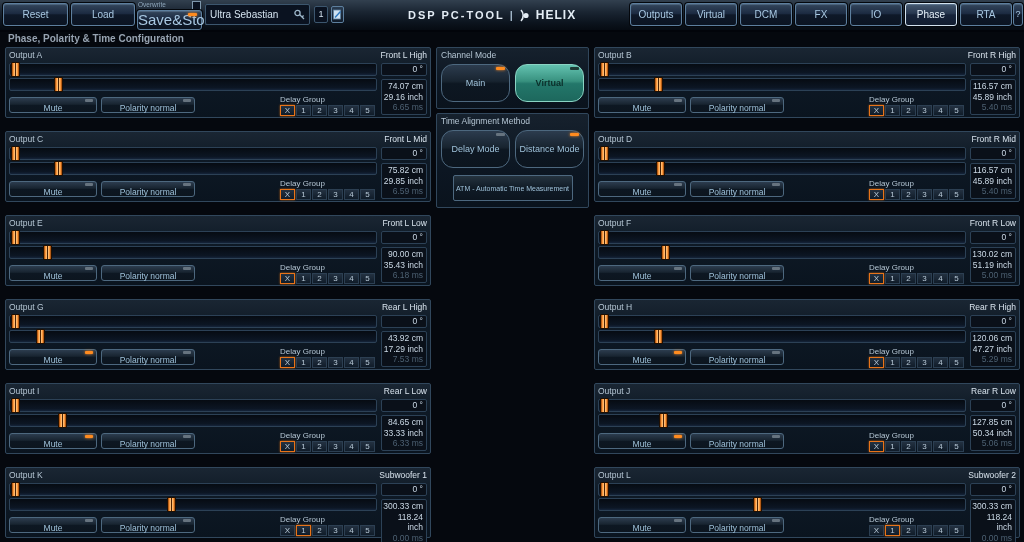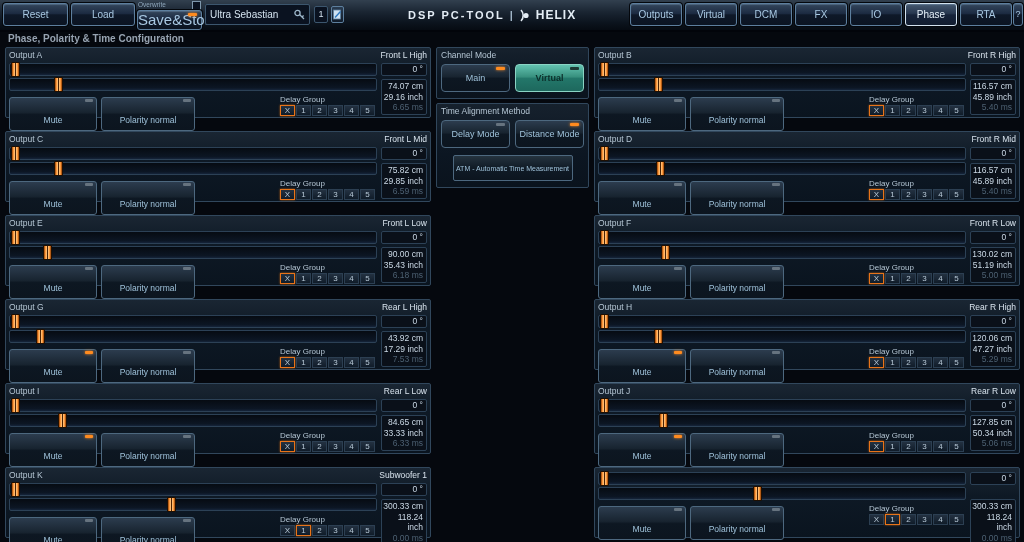--- a/index.html
+++ b/index.html
@@ -70,41 +70,41 @@
     background:#0a1019;border:1px solid #2c4156;border-radius:2px;color:#cbd9e6;
     font-size:8.5px;line-height:11px;text-align:right;padding-right:3px;}
   .infobox{position:absolute;right:3px;top:31px;width:46px;box-sizing:border-box;
     background:#0a1019;border:1px solid #2c4156;border-radius:2px;padding:1px 3px 1px 0;}
   .iv{font-size:8.5px;line-height:10.5px;text-align:right;color:#cbd9e6;}
   .iv.ms{color:#4d6173;}
   .brow{display:flex;margin-top:4px;margin-right:50px;height:20px;align-items:flex-start;}
   .cbtn{position:relative;height:16px;margin-top:2px;box-sizing:border-box;
     background:linear-gradient(180deg,#2c3c4e 0%,#182430 45%,#0d1722 52%,#0c151f 100%);
     border:1px solid #4d687f;border-radius:3px;color:#9fc2da;font-size:8.5px;
-    font-family:inherit;line-height:13px;cursor:pointer;padding:16px;}
+    font-family:inherit;line-height:13px;cursor:pointer;padding:4px;}
   .cbtn .led{top:1px;right:3px;width:8px;height:2.5px;}
   .cbtn.mute{width:88px;}
   .cbtn.pol{width:94px;margin-left:4px;}
   .dgroup{margin-left:auto;width:97px;}
   .dg-label{font-size:8px;color:#b5c6d4;height:9px;line-height:9px;}
   .dg-cells{display:flex;gap:1px;margin-top:1px;}
   .dg-cell{width:15px;height:11px;box-sizing:border-box;
     background:linear-gradient(180deg,#233141,#101c29);border:1px solid #2c3f52;
     color:#b7c8d6;font-size:8px;line-height:10px;text-align:center;cursor:pointer;}
   .dg-cell.sel{border-color:#e8741a;box-shadow:0 0 2px rgba(240,125,26,.7);}
   
   .panel{position:relative;box-sizing:border-box;width:153px;
     background:linear-gradient(180deg,#16212d 0%,#0c1622 60%,#0a131d 100%);
     border:1px solid #31475c;border-radius:2px;padding:2px 4px 6px 4px;}
   .panel+.panel{margin-top:4px;}
   .ptl{font-size:8.5px;color:#b5c6d4;height:12px;}
   .pbrow{display:flex;gap:5px;justify-content:center;margin-top:2px;}
-  .mbtn{position:relative;width:69px;height:28px;box-sizing:border-box;
+  .mbtn{position:relative;width:69px;height:38px;box-sizing:border-box;
     background:linear-gradient(180deg,#2c3c4e 0%,#182430 45%,#0d1722 52%,#0c151f 100%);
-    border:1px solid #4d687f;border-radius:4px;color:#9fc2da;font-size:9px;
+    border:1px solid #4d687f;border-radius:12px;color:#9fc2da;font-size:9px;
     font-family:inherit;cursor:pointer;padding:0;}
   .mbtn.selected{background:linear-gradient(180deg,#63c2b0 0%,#38917f 45%,#23776a 52%,#1d685d 100%);
     border-color:#8ad4c4;color:#0b2f2a;font-weight:bold;}
   .atmbtn{display:block;position:relative;width:120px;height:26px;margin:7px auto 0 auto;
     box-sizing:border-box;background:linear-gradient(180deg,#25333f,#101b26 50%,#0c151f);
     border:1px solid #4d687f;border-radius:2px;color:#9fc2da;font-size:7px;
     font-family:inherit;cursor:pointer;white-space:nowrap;padding:0;}
 </style>
 </head>
 <body>
@@ -665,20 +665,24 @@
             </div>
       </div>
     </div>
     <div class="infobox">
       <div class="iv cm">127.85 cm</div>
       <div class="iv inch">50.34 inch</div>
       <div class="iv ms">5.06 ms</div>
     </div>
   </section>
       <section class="block">
+    <div class="bhead">
+      <span class="bname">Output L</span>
+      <span class="bchan">Subwoofer 2</span>
+    </div>
     <div class="srow phase">
       <div class="slider">
         <div class="handle" style="left:1px"></div>
       </div>
       <div class="phasebox">0 °</div>
     </div>
     <div class="srow dist">
       <div class="slider">
         <div class="handle" style="left: 42%;"></div>
       </div>

